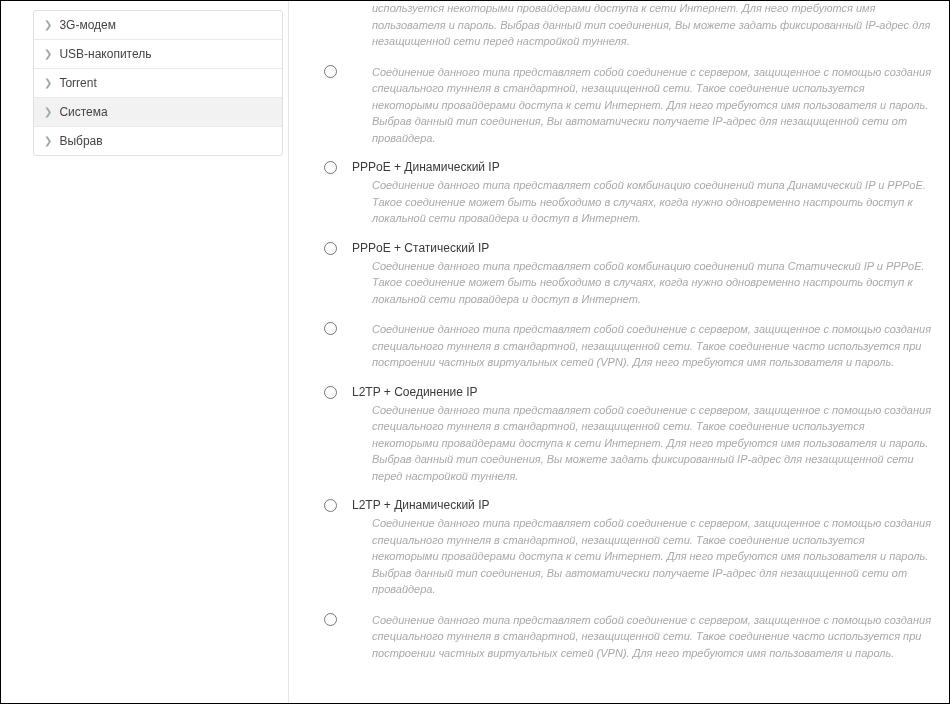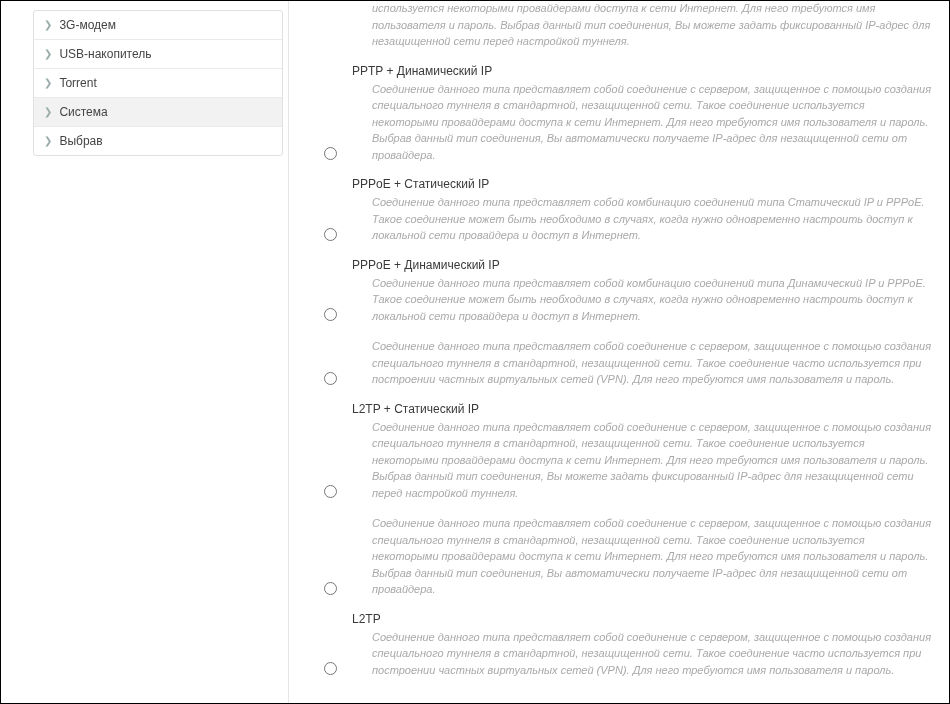--- a/index.html
+++ b/index.html
@@ -43,21 +43,21 @@
   .content {
     flex: 1;
     padding: 0 18px 0 35px;
     border-left: 1px solid #e6e6e6;
     position: relative;
     min-height: 704px;
   }
   .option-block {
     padding: 6px 0 8px 0;
     display: flex;
-    align-items: flex-end;
+    align-items: flex-start;
     gap: 14px;
   }
   .radio-col { flex: 0 0 14px; padding-top: 1px; }
   input[type=radio] {
     width: 13px; height: 13px;
     accent-color: #888;
   }
   .option-text { flex: 1; }
   .option-label {
     color: #3a3a3a;
@@ -112,61 +112,60 @@
       <div class="radio-col"></div>
       <div class="option-text">
         <div class="option-desc">используется некоторыми провайдерами доступа к сети Интернет. Для него требуются имя пользователя и пароль. Выбрав данный тип соединения, Вы можете задать фиксированный IP-адрес для незащищенной сети перед настройкой туннеля.</div>
       </div>
     </div>
 
     <div id="options-container">
         <div class="option-block">
           <div class="radio-col"><input type="radio" name="conn" style=""></div>
           <div class="option-text">
-            <div class="option-label">PPTP + Динамический IP</div>
             <div class="option-desc">Соединение данного типа представляет собой соединение с сервером, защищенное с помощью создания специального туннеля в стандартной, незащищенной сети. Такое соединение используется некоторыми провайдерами доступа к сети Интернет. Для него требуются имя пользователя и пароль. Выбрав данный тип соединения, Вы автоматически получаете IP-адрес для незащищенной сети от провайдера.</div>
+          </div>
+        </div>
+        <div class="option-block">
+          <div class="radio-col"><input type="radio" name="conn" style=""></div>
+          <div class="option-text">
+            <div class="option-label">PPPoE + Динамический IP</div>
+            <div class="option-desc">Соединение данного типа представляет собой комбинацию соединений типа Динамический IP и PPPoE. Такое соединение может быть необходимо в случаях, когда нужно одновременно настроить доступ к локальной сети провайдера и доступ в Интернет.</div>
           </div>
         </div>
         <div class="option-block">
           <div class="radio-col"><input type="radio" name="conn" style=""></div>
           <div class="option-text">
             <div class="option-label">PPPoE + Статический IP</div>
             <div class="option-desc">Соединение данного типа представляет собой комбинацию соединений типа Статический IP и PPPoE. Такое соединение может быть необходимо в случаях, когда нужно одновременно настроить доступ к локальной сети провайдера и доступ в Интернет.</div>
           </div>
         </div>
         <div class="option-block">
           <div class="radio-col"><input type="radio" name="conn" style=""></div>
           <div class="option-text">
-            <div class="option-label">PPPoE + Динамический IP</div>
-            <div class="option-desc">Соединение данного типа представляет собой комбинацию соединений типа Динамический IP и PPPoE. Такое соединение может быть необходимо в случаях, когда нужно одновременно настроить доступ к локальной сети провайдера и доступ в Интернет.</div>
-          </div>
-        </div>
-        <div class="option-block">
-          <div class="radio-col"><input type="radio" name="conn" style=""></div>
-          <div class="option-text">
             <div class="option-desc">Соединение данного типа представляет собой соединение с сервером, защищенное с помощью создания специального туннеля в стандартной, незащищенной сети. Такое соединение часто используется при построении частных виртуальных сетей (VPN). Для него требуются имя пользователя и пароль.</div>
           </div>
         </div>
         <div class="option-block">
           <div class="radio-col"><input type="radio" name="conn" style=""></div>
           <div class="option-text">
-            <div class="option-label">L2TP + Статический IP</div>
+            <div class="option-label">L2TP + Соединение IP</div>
             <div class="option-desc">Соединение данного типа представляет собой соединение с сервером, защищенное с помощью создания специального туннеля в стандартной, незащищенной сети. Такое соединение используется некоторыми провайдерами доступа к сети Интернет. Для него требуются имя пользователя и пароль. Выбрав данный тип соединения, Вы можете задать фиксированный IP-адрес для незащищенной сети перед настройкой туннеля.</div>
           </div>
         </div>
         <div class="option-block">
           <div class="radio-col"><input type="radio" name="conn" style=""></div>
           <div class="option-text">
+            <div class="option-label">L2TP + Динамический IP</div>
             <div class="option-desc">Соединение данного типа представляет собой соединение с сервером, защищенное с помощью создания специального туннеля в стандартной, незащищенной сети. Такое соединение используется некоторыми провайдерами доступа к сети Интернет. Для него требуются имя пользователя и пароль. Выбрав данный тип соединения, Вы автоматически получаете IP-адрес для незащищенной сети от провайдера.</div>
           </div>
         </div>
         <div class="option-block">
           <div class="radio-col"><input type="radio" name="conn" style=""></div>
           <div class="option-text">
-            <div class="option-label">L2TP</div>
             <div class="option-desc">Соединение данного типа представляет собой соединение с сервером, защищенное с помощью создания специального туннеля в стандартной, незащищенной сети. Такое соединение часто используется при построении частных виртуальных сетей (VPN). Для него требуются имя пользователя и пароль.</div>
           </div>
         </div>
       </div>
 
   </div>
 </div>
 
 <div class="outer-black"></div>
 

